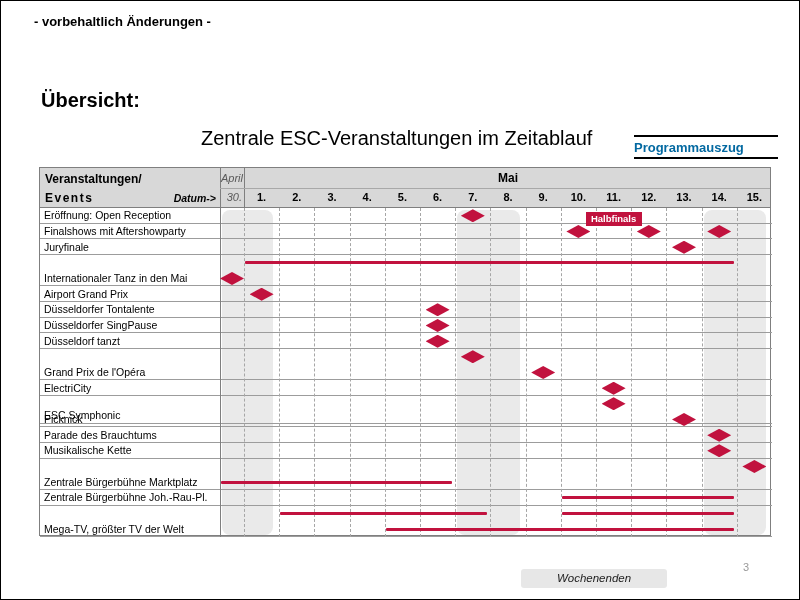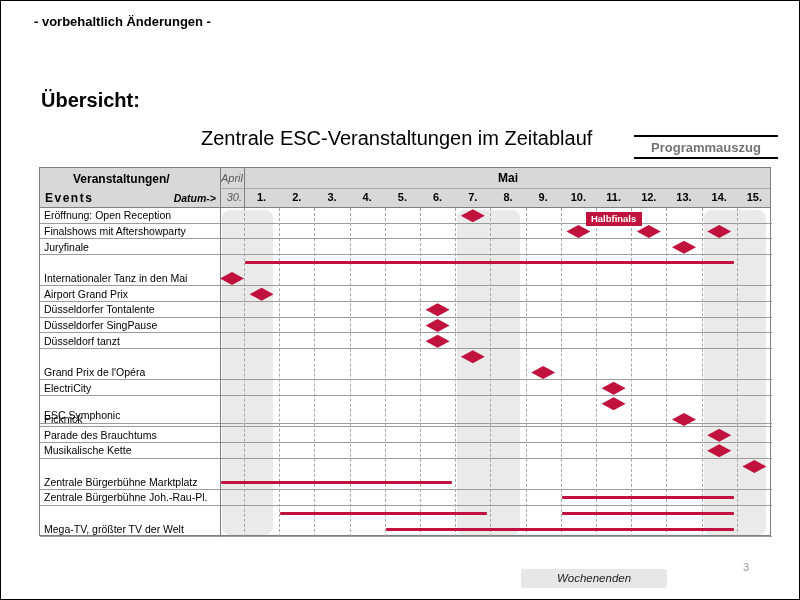--- a/index.html
+++ b/index.html
@@ -18,41 +18,41 @@
   .title-label {
     position: absolute; left: 40px; top: 88px;
     font-size: 20px; font-weight: bold; color: #000;
   }
   .title-text {
     position: absolute; left: 200px; top: 88px;
     font-size: 20px; color: #000; margin-top: 38px;
   }
   .program-note {
     position: absolute; left: 633px; top: 134px; width: 144px;
-    text-align: center; font-size: 13px; font-weight: bold; color: #737373;
+    text-align: left; font-size: 13px; font-weight: bold; color: #0369a1;
     border-top: 2px solid #000; border-bottom: 2px solid #000;
     padding: 3px 0 2px 0;
   }
   
   #gantt {
     position: absolute; left: 38px; top: 166px;
     width: 732px; height: 369px;
     border: 1px solid #7f7f7f;
     background: #fff;
   }
   .hdr-bg {
     position: absolute; left: 0; top: 0; width: 100%; height: 40px;
     background: #d8d8d8; border-bottom: 1px solid #7f7f7f;
   }
   .hdr-divider {
     position: absolute; left: 180px; top: 20px; width: 550px; height: 0;
     border-top: 1px solid #a8a8a8;
   }
   .hdr-cell { position: absolute; font-size: 11px; font-weight: bold; color: #000; }
-  .hdr-label1 { left: 5px; top: 4px; font-size: 12px; margin-left: 28px; }
+  .hdr-label1 { left: 5px; top: 4px; font-size: 12px; }
   .hdr-label2 { left: 5px; top: 23px; font-size: 12px; letter-spacing: 1.5px; }
   .hdr-datum  { left: 90px; top: 24px; width: 86px; text-align: right; font-style: italic; font-size: 10.5px; }
   .hdr-april  { left: 166px; top: 4px; width: 52px; text-align: center; font-weight: normal; font-style: italic; color: #595959; }
   .hdr-apr30  { left: 180px; top: 23px; width: 22px; text-align: right; font-weight: normal; font-style: italic; color: #595959; }
   .hdr-mai    { left: 204px; top: 3px; width: 528px; text-align: center; font-size: 12px; }
   .hdr-date   { top: 23px; text-align: center; }
   .vline-solid { position: absolute; width: 0; border-left: 1px solid #7f7f7f; }
   .vline-dash  { position: absolute; width: 0; top: 40px; height: 329px; border-left: 1px dashed #a6a6a6; }
   .band {
     position: absolute; top: 42px; height: 325px;

